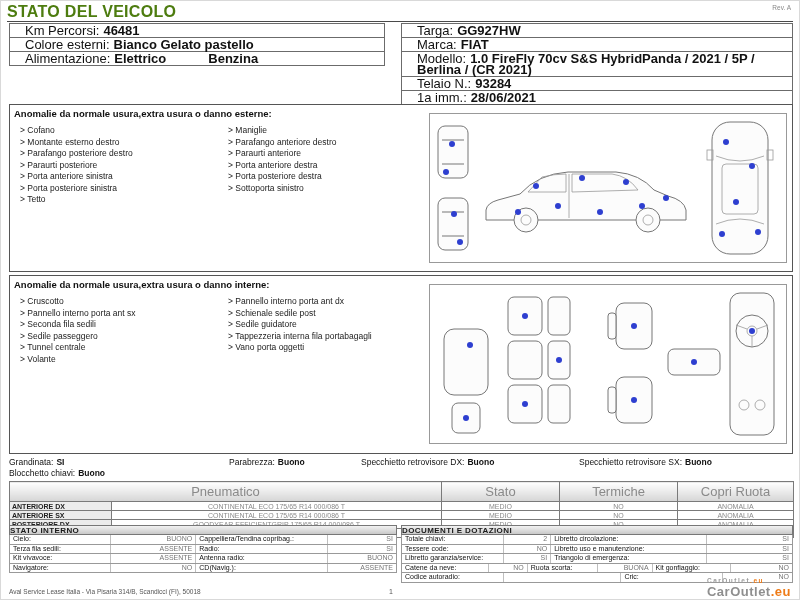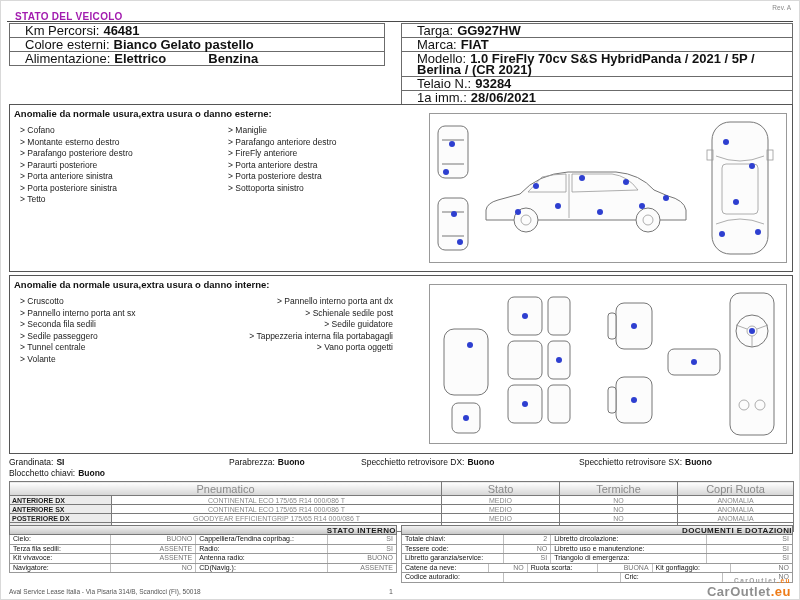--- a/index.html
+++ b/index.html
@@ -3,21 +3,21 @@
 <meta charset="utf-8">
 <style>
   html,body{margin:0;padding:0;}
   body{width:800px;height:600px;position:relative;background:#fff;
        font-family:"Liberation Sans",sans-serif;color:#111;overflow:hidden;}
   *{box-sizing:border-box;}
   .page{position:absolute;inset:0;border:1px solid #d9d9d9;}
 
   
   .title-bar{position:absolute;top:2px;left:6px;right:6px;height:19px;border-bottom:1px solid #4a4a4a;}
-  .page-title{font-size:10px;font-weight:bold;color:#a21caf;letter-spacing:.3px;margin:8px;}
+  .page-title{font-size:16px;font-weight:bold;color:#4d7c0f;letter-spacing:.3px;margin:0;}
   .rev{position:absolute;right:2px;top:1px;font-size:6.5px;color:#888;}
 
   .info-col{position:absolute;top:23px;}
   .info-left{left:8px;width:376px;}
   .info-right{left:400px;width:392px;}
   .info-row{display:block;border:1px solid #6b6b6b;margin-top:-1px;padding:1px 15px;
             font-size:13px;line-height:11px;background:#fff;min-height:13px;}
   .info-label{margin-right:4px;}
   .info-value{font-weight:bold;}
   .info-value2{font-weight:bold;margin-left:42px;}
@@ -25,57 +25,57 @@
   
   .anomaly-box{position:absolute;left:8px;width:784px;border:1px solid #555;background:#fff;}
   .anomaly-box.exterior{top:103px;height:168px;}
   .anomaly-box.interior{top:274px;height:179px;}
   .anomaly-title{font-weight:bold;font-size:9.5px;padding:3px 4px 0 4px;}
   ul.col{list-style:none;margin:0;padding:0;position:absolute;font-size:8.5px;line-height:11.5px;color:#222;}
   ul.col li{padding-left:9px;text-indent:-9px;}
   ul.col li::before{content:"> ";}
   .c1{left:10px;top:20px;width:190px;}
   .c2{left:218px;top:20px;width:175px;}
-  .interior .c2{width:165px;text-align:right;}
+  .interior .c2{width:165px;}
   .diagram{position:absolute;top:8px;right:5px;width:358px;border:1px solid #999;background:#fff;}
   .diagram.ext{height:150px;}
   .diagram.int{height:160px;}
   .diagram svg{display:block;}
 
   
   .status-line{position:absolute;left:8px;font-size:8.5px;display:flex;}
   .status-line.l1{top:456px;right:8px;}
   .status-line.l2{top:467px;}
   .status-item{white-space:nowrap;}
   .status-item .sv{font-weight:bold;margin-left:3px;}
   .w1{width:220px;} .w2{width:132px;} .w3{width:218px;}
 
   
   table.tires{position:absolute;top:480px;left:8px;width:784px;border-collapse:collapse;table-layout:fixed;}
   table.tires th,table.tires td{border:1px solid #7a7a7a;padding:0 2px;height:9px;overflow:hidden;white-space:nowrap;}
   table.tires th{background:linear-gradient(#ffffff,#d5d5d5);color:#8a8a8a;font-weight:normal;
-                 font-size:11px;text-align:center;height:14px;}
+                 font-size:13px;text-align:center;height:20px;}
   td.pos{background:#ececec;font-weight:bold;font-size:7px;color:#222;}
   td.desc,td.val{text-align:center;color:#8a8a8a;font-size:7px;}
 
   
   .bt{position:absolute;top:524px;font-size:7px;}
   .bt-left{left:8px;width:388px;}
   .bt-right{left:400px;width:392px;}
   .bt-header{border:1px solid #777;background:linear-gradient(#f2f2f2,#c9c9c9);font-weight:bold;
-             text-align:right;font-size:8px;height:10px;line-height:10px;letter-spacing:.4px;color:#1a1a1a;}
+             text-align:left;font-size:8px;height:10px;line-height:10px;letter-spacing:.4px;color:#1a1a1a;}
   .kv-row{display:flex;border:1px solid #999;border-top:none;height:9.5px;line-height:8.5px;background:#fff;}
   .kv-cell{padding:0 3px;border-left:1px solid #bfbfbf;overflow:hidden;white-space:nowrap;}
   .kv-cell:first-child{border-left:none;}
   .kv-value{text-align:right;color:#767676;}
 
   
   .footer-company{position:absolute;left:8px;top:587px;font-size:6.5px;color:#555;}
   .footer-page{position:absolute;left:388px;top:587px;font-size:7px;color:#555;}
-  .watermark{position:absolute;right:8px;top:577px;text-align:right;line-height:1.05;}
+  .watermark{position:absolute;right:8px;top:577px;text-align:left;line-height:1.05;}
   .wm-small{font-size:6.5px;font-weight:bold;letter-spacing:1.5px;color:#9a9a9a;}
   .wm-main{font-size:13px;font-weight:bold;color:#8f8f8f;letter-spacing:.5px;}
   .wm-orange{color:#ee7b17;}
 
   svg .outline{stroke:#777;fill:#fcfcfc;stroke-width:1;}
   svg .thin{stroke:#999;fill:none;stroke-width:0.8;}
   svg .dot{fill:#2e3fd0;}
 </style>
 </head>
 <body>
@@ -124,21 +124,21 @@
       <li>Montante esterno destro</li>
       <li>Parafango posteriore destro</li>
       <li>Paraurti posteriore</li>
       <li>Porta anteriore sinistra</li>
       <li>Porta posteriore sinistra</li>
       <li>Tetto</li>
     </ul>
     <ul class="col c2">
       <li>Maniglie</li>
       <li>Parafango anteriore destro</li>
-      <li>FireFly anteriore</li>
+      <li>Paraurti anteriore</li>
       <li>Porta anteriore destra</li>
       <li>Porta posteriore destra</li>
       <li>Sottoporta sinistro</li>
     </ul>
     <div class="diagram ext">
       <svg viewBox="0 0 356 148" width="356" height="148">
         <g class="outline" fill="none">
           <rect x="8" y="12" width="30" height="52" rx="7"></rect>
           <line x1="12" y1="26" x2="34" y2="26"></line>
           <line x1="12" y1="50" x2="34" y2="50"></line>

